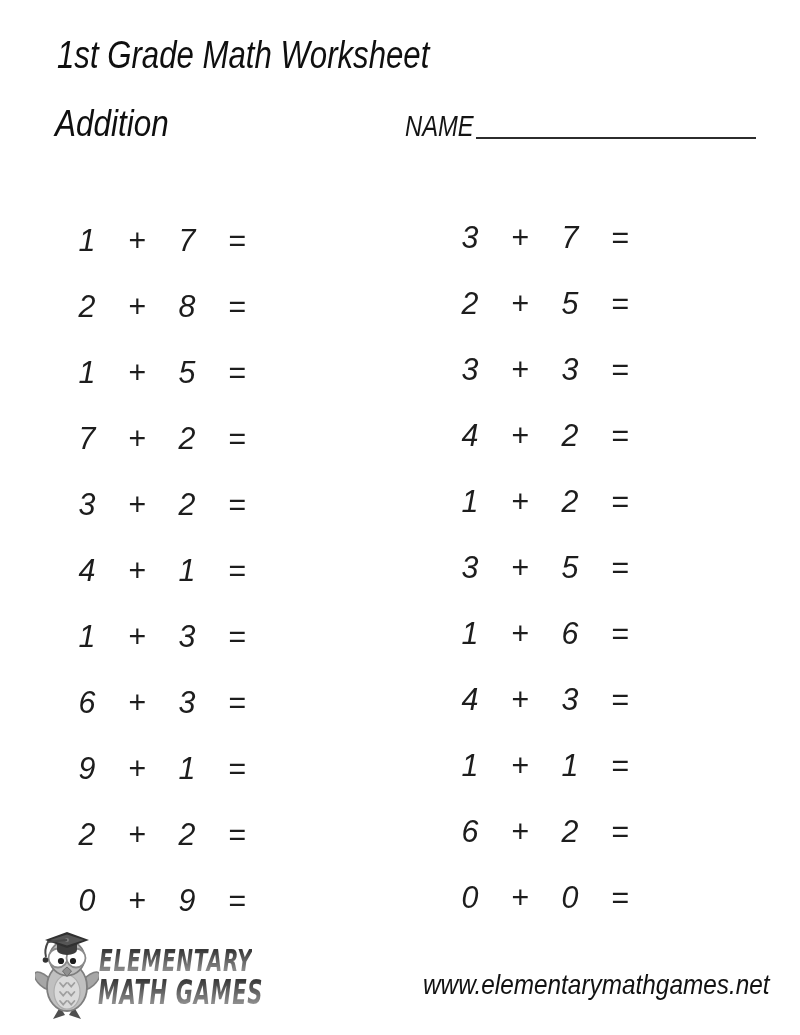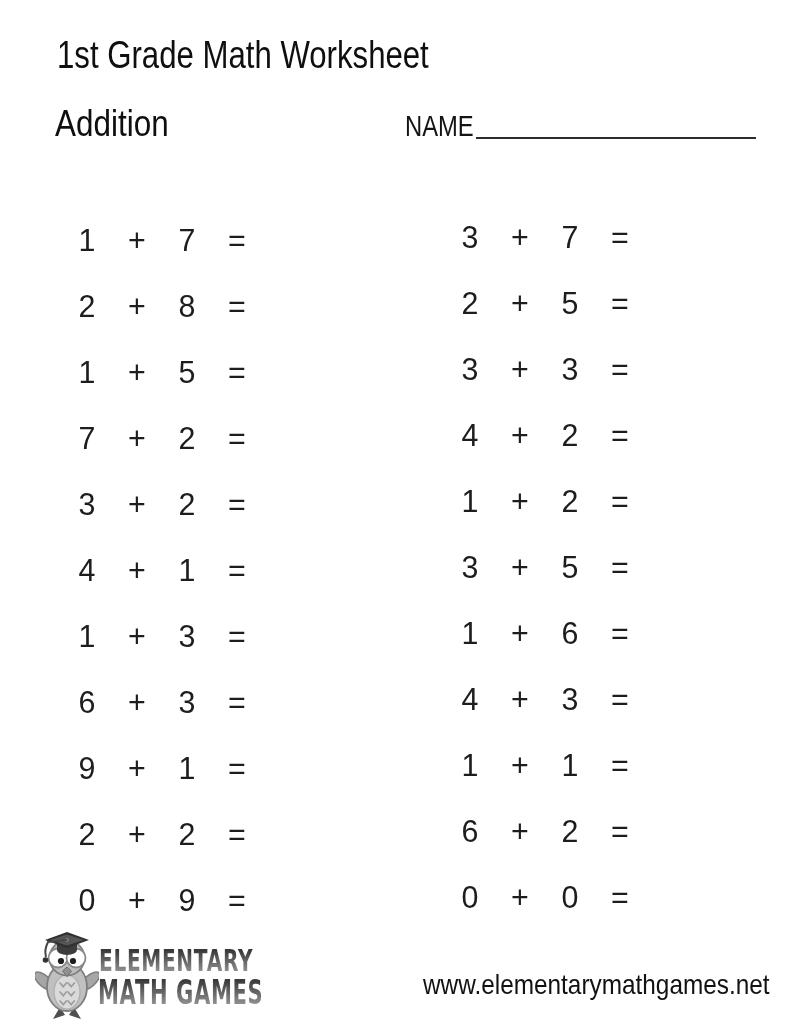--- a/index.html
+++ b/index.html
@@ -1,18 +1,18 @@
 <!DOCTYPE html>
 <html><head>
 <meta charset="utf-8">
 <style>
   html,body{margin:0;padding:0;background:#ffffff;}
   .page{
     position:relative;width:800px;height:1035px;background:#ffffff;
-    font-family:"Liberation Sans",sans-serif;color:#1a1a1a;overflow:hidden;
+    font-family:"Liberation Sans",sans-serif;color:#1a1a1a;overflow:hidden;font-style:italic;
   }
   .page-title{
     position:absolute;left:57px;top:36px;font-size:38px;line-height:1;
     color:#0f0f0f;white-space:nowrap;transform:scaleX(.82);transform-origin:left top;
   }
   .section-title{
     position:absolute;left:55px;top:105px;font-size:37px;line-height:1;
     color:#0f0f0f;white-space:nowrap;transform:scaleX(.85);transform-origin:left top;
   }
   .name-label{

